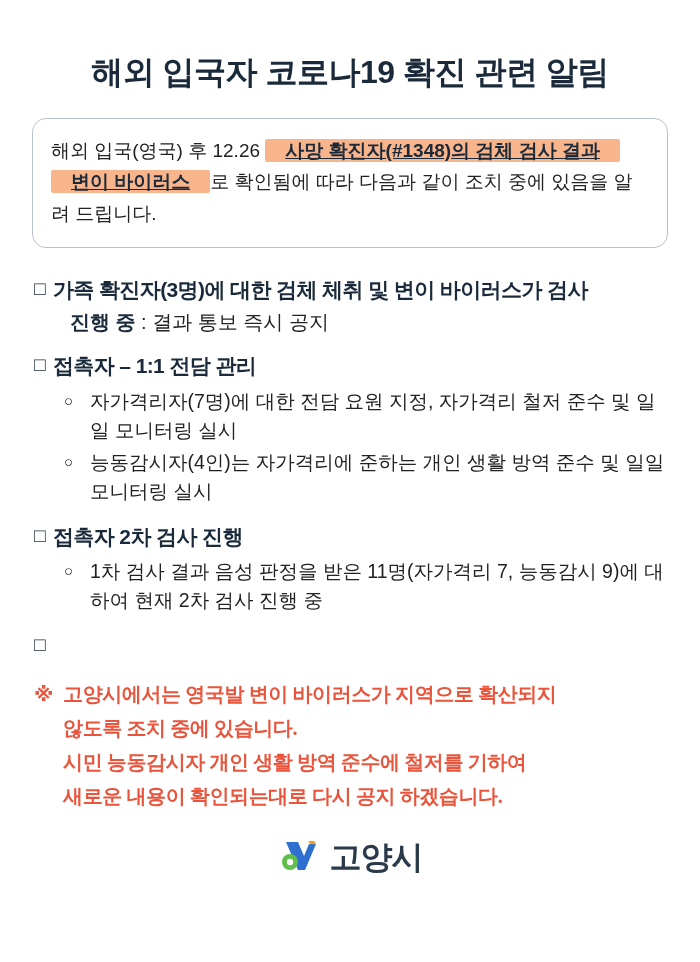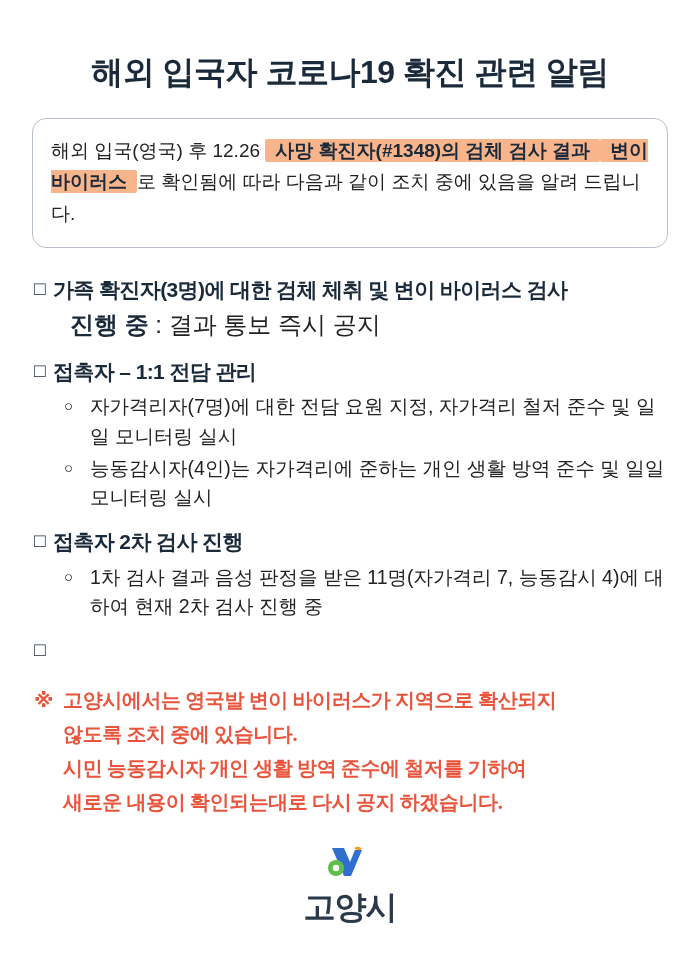--- a/index.html
+++ b/index.html
@@ -39,24 +39,25 @@
     border: 1.5px solid #b9c2cc;
     border-radius: 14px;
     padding: 16px 18px 18px 18px;
     margin: 0 4px 28px 4px;
     font-size: 19px;
     line-height: 1.65;
     color: #222222;
   }
   .hl {
     background: #f8b58b;
-    padding: 1px 10px;
+    padding: 1px 20px;
     border-radius: 2px;
     font-weight: bold;
     color: #1a2a3a;
+    text-decoration: underline;
   }
 
   
   .sections {
     padding: 0 6px;
   }
   .section {
     margin-bottom: 16px;
   }
   .sec-head {
@@ -69,21 +70,21 @@
     letter-spacing: -0.6px;
   }
   .sq {
     flex: 0 0 auto;
     margin-right: 8px;
     font-size: 19px;
     line-height: 1.4;
     color: #1a2a3a;
   }
   .sec-sub {
-    font-size: 24px;
+    font-size: 20px;
     font-weight: bold;
     color: #1a2a3a;
     margin: 4px 0 0 36px;
     line-height: 1.4;
   }
   .sec-sub .plain {
     font-weight: normal;
     color: #222222;
   }
   .bullets {
@@ -131,21 +132,20 @@
     margin: 0 0 2px 0;
     font-family: Liberation Serif, serif;
   }
 
   
   .logo-wrap {
     display: flex;
     justify-content: center;
     align-items: center;
     margin-top: 22px;
-    flex-direction: column;
   }
   .logo-mark {
     width: 44px;
     height: 44px;
     position: relative;
     margin-right: 8px;
   }
   .logo-text {
     font-size: 32px;
     font-weight: bold;
@@ -162,21 +162,21 @@
 
   <div class="notice-box">
     <span>해외 입국(영국) 후 12.26 </span><span class="hl">사망 확진자(#1348)의 검체 검사 결과</span><span class="hl">변이 바이러스</span><span>로 확인됨에 따라  다음과 같이 조치 중에 있음을 알려 드립니다.</span>
   </div>
 
   <div class="sections">
 
     <div class="section">
       <div class="sec-head">
         <span class="sq">□</span>
-        <span>가족 확진자(3명)에 대한 검체 체취 및 변이 바이러스 검사</span>
+        <span>가족 확진자(3명)에 대한 검체 체취 및 변이 바이러스가 검사</span>
       </div>
       <div class="sec-sub">
         <span>진행 중</span><span class="plain"> : 결과 통보 즉시 공지</span>
       </div>
     </div>
 
     <div class="section">
       <div class="sec-head">
         <span class="sq">□</span>
         <span>접촉자 – 1:1 전담 관리</span>
@@ -194,21 +194,21 @@
     </div>
 
     <div class="section">
       <div class="sec-head">
         <span class="sq">□</span>
         <span>접촉자 2차 검사 진행</span>
       </div>
       <ul class="bullets">
         <li>
           <span class="ring">○</span>
-          <span class="btxt">1차 검사 결과 음성 판정을 받은 11명(자가격리 7, 능동감시 4)에 대하여 현재 2차 검사 진행 중</span>
+          <span class="btxt">1차 검사 결과 음성 판정을 받은 11명(자가격리 7, 능동감시 9)에 대하여 현재 2차 검사 진행 중</span>
         </li>
       </ul>
     </div>
 
     <div class="section">
       <div class="sec-head">
         <span class="sq">□</span>
       </div>
     </div>
 

